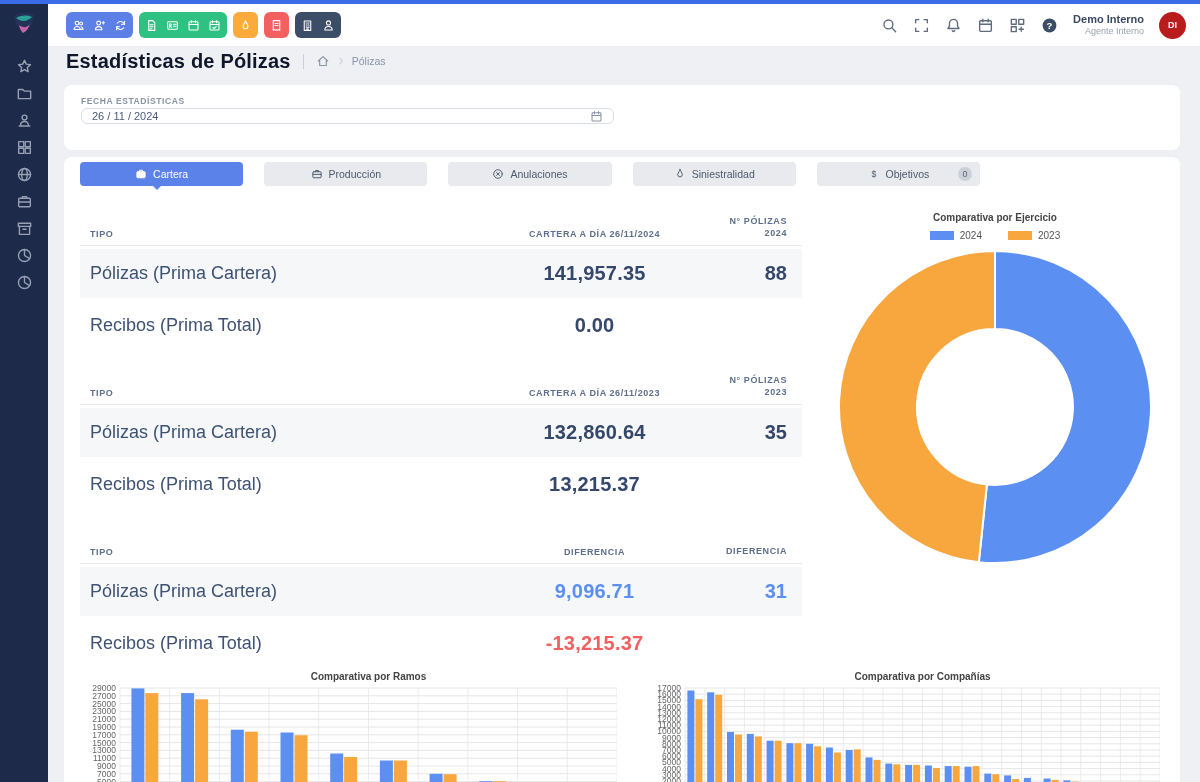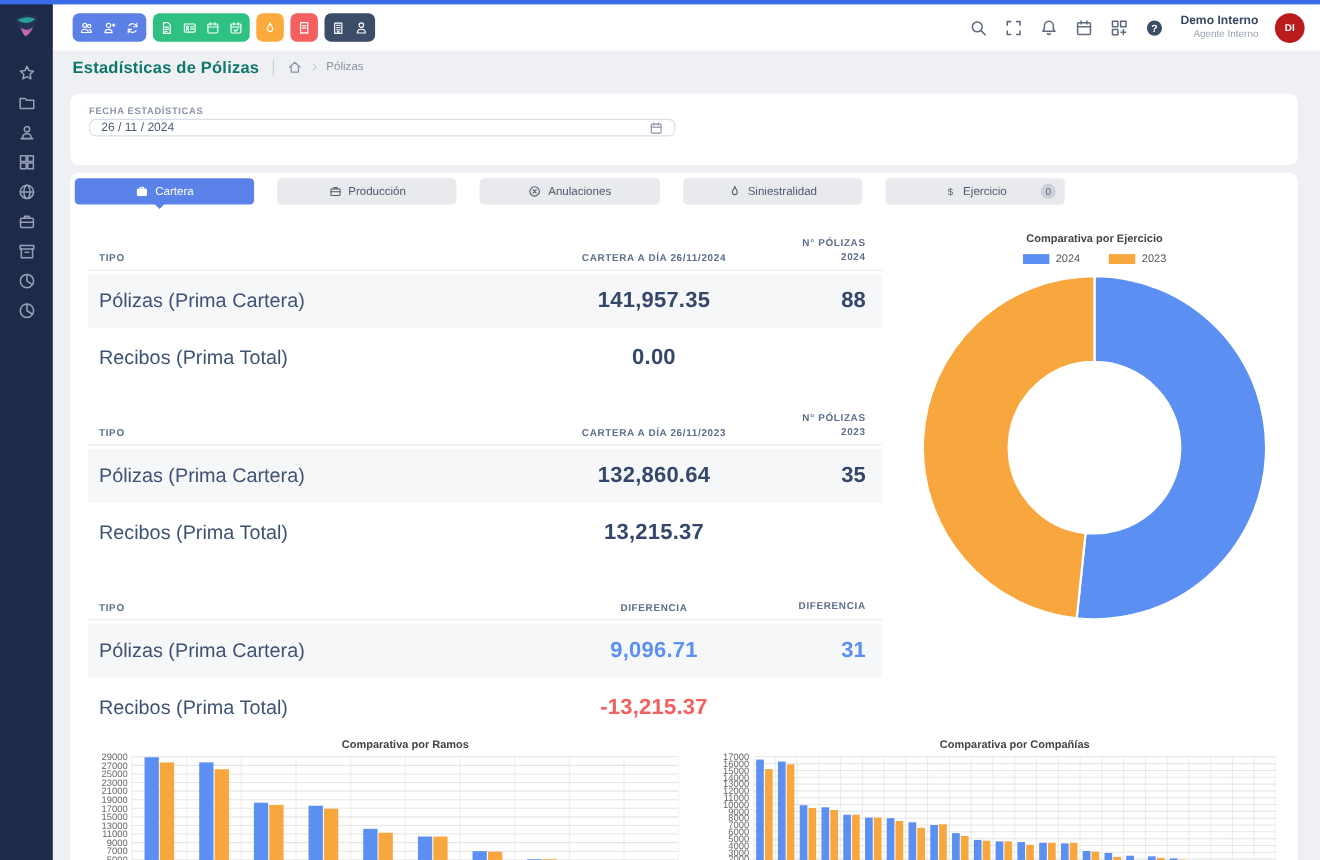--- a/index.html
+++ b/index.html
@@ -31,39 +31,39 @@
   .hicon{width:17px;height:17px;color:#5f6b7c;cursor:pointer}
   .hicon.dark{color:#3c4d68}
   .user-block{text-align:right;line-height:1.25;cursor:pointer}
   .user-name{font-size:11px;font-weight:bold;color:#3a4a63}
   .user-role{font-size:9px;color:#9aa3b0}
   .avatar{width:27px;height:27px;border-radius:50%;background:#b91c1c;color:#fff;font-size:9px;font-weight:bold;
     display:flex;align-items:center;justify-content:center;cursor:pointer}
 
   
   .breadcrumb-row{position:absolute;left:48px;top:46px;width:1152px;height:30px;display:flex;align-items:center;padding-left:18px;box-sizing:border-box}
-  .page-title{font-size:15px;font-weight:bold;color:#0f766e;letter-spacing:.2px}
+  .page-title{font-size:20px;font-weight:bold;color:#0f172a;letter-spacing:.2px}
   .bc-divider{width:1px;height:15px;background:#c9cfd8;margin:0 12px}
   .bc-home{width:14px;height:14px;color:#8a94a6;cursor:pointer}
   .bc-chev{width:10px;height:10px;color:#aab2bd;margin:0 6px}
   .bc-crumb{font-size:10.5px;color:#8a94a6}
 
   
   .date-card{position:absolute;left:64px;top:85px;width:1116px;height:65px;background:#fff;border-radius:8px}
   .date-label{position:absolute;left:17px;top:11px;font-size:8.5px;font-weight:bold;letter-spacing:.6px;color:#8a94a6}
   .date-input{position:absolute;left:17px;top:23px;width:533px;height:16px;border:1px solid #d9dee5;border-radius:6px;
     display:flex;align-items:center;justify-content:space-between;padding:0 10px;box-sizing:border-box;
     font-size:11px;color:#4a5a76;cursor:text}
   .date-input .ic{width:13px;height:13px;color:#8a94a6}
 
   
   .main-card{position:absolute;left:64px;top:157px;width:1116px;height:625px;background:#fff;border-radius:8px 8px 0 0;overflow:hidden}
 
   
-  .tabs{position:absolute;left:4px;top:5px;width:900px;display:flex;gap:21px}
+  .tabs{position:absolute;left:16px;top:5px;width:900px;display:flex;gap:21px}
   .tab{flex:1;height:24px;background:#e8eaee;border-radius:4px;display:flex;align-items:center;justify-content:center;gap:6px;
     font-size:10.5px;color:#4e5a6b;position:relative;cursor:pointer}
   .tab .ic{width:12px;height:12px}
   .tab.active{background:#5b82e8;color:#fff}
   .tab.active::after{content:"";position:absolute;left:44%;bottom:-4px;border:5px solid transparent;border-top:5px solid #5b82e8;border-bottom:0}
   .tab-badge{position:absolute;right:8px;top:5px;min-width:14px;height:14px;border-radius:7px;background:#ccd1d9;color:#5a6578;
     font-size:9px;display:flex;align-items:center;justify-content:center;padding:0 3px;box-sizing:border-box}
 
   
   .tables{position:absolute;left:16px;top:48px;width:722px}
@@ -387,21 +387,21 @@
           </svg>
         </span>
       <span>Siniestralidad</span>
     </div>
     <div class="tab">
       <span class="ic">
           <svg viewBox="0 0 16 16" fill="none" stroke="currentColor" stroke-width="1.3" stroke-linecap="round" stroke-linejoin="round">
             <text x="8" y="12" text-anchor="middle" font-size="11.5" fill="currentColor" stroke="none">$</text>
           </svg>
         </span>
-      <span>Ejercicio</span>
+      <span>Objetivos</span>
       <span class="tab-badge">0</span>
     </div>
   </div>
 
   <div class="tables">
 
     <div class="tsec">
       <div class="thead">
         <span class="th th-tipo">TIPO</span>
         <span class="th col-val">CARTERA A DÍA 26/11/2024</span>

